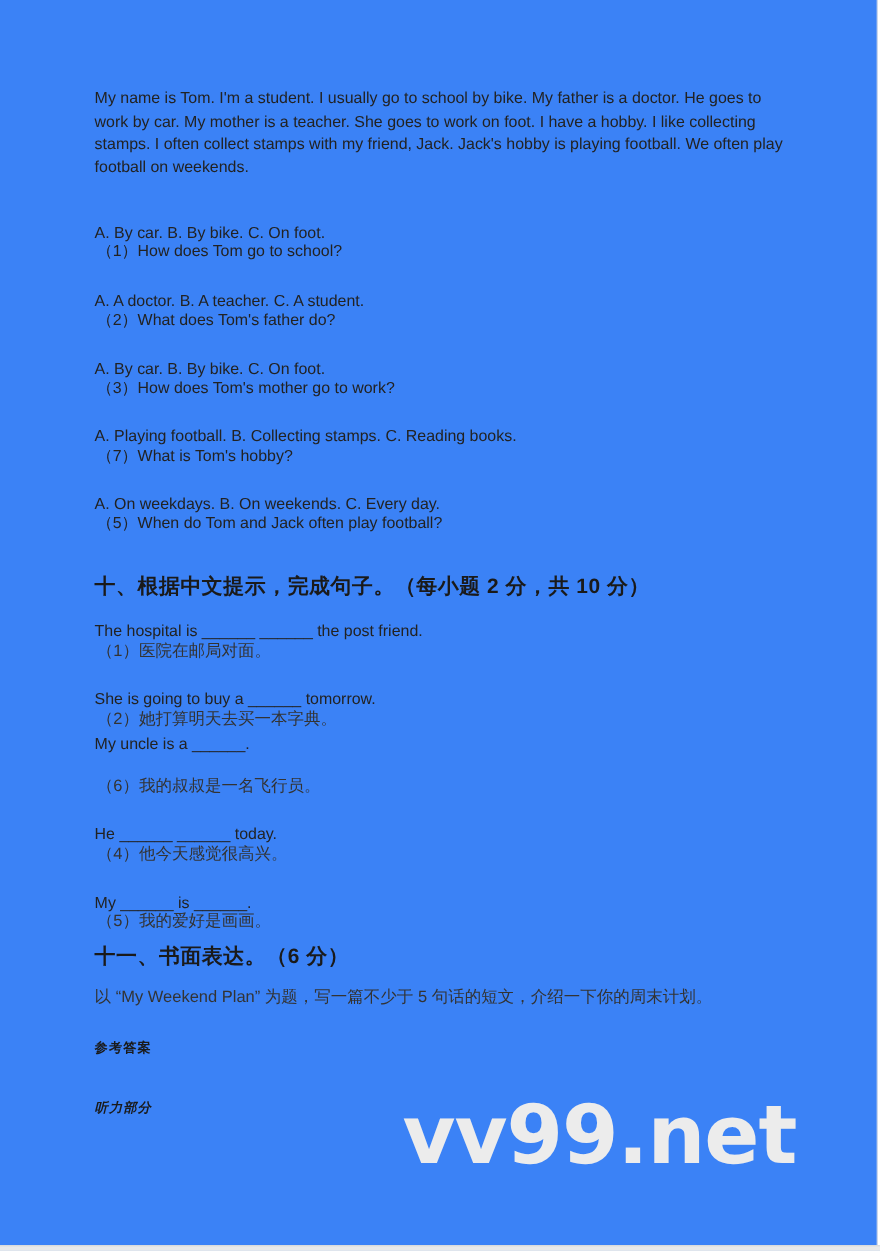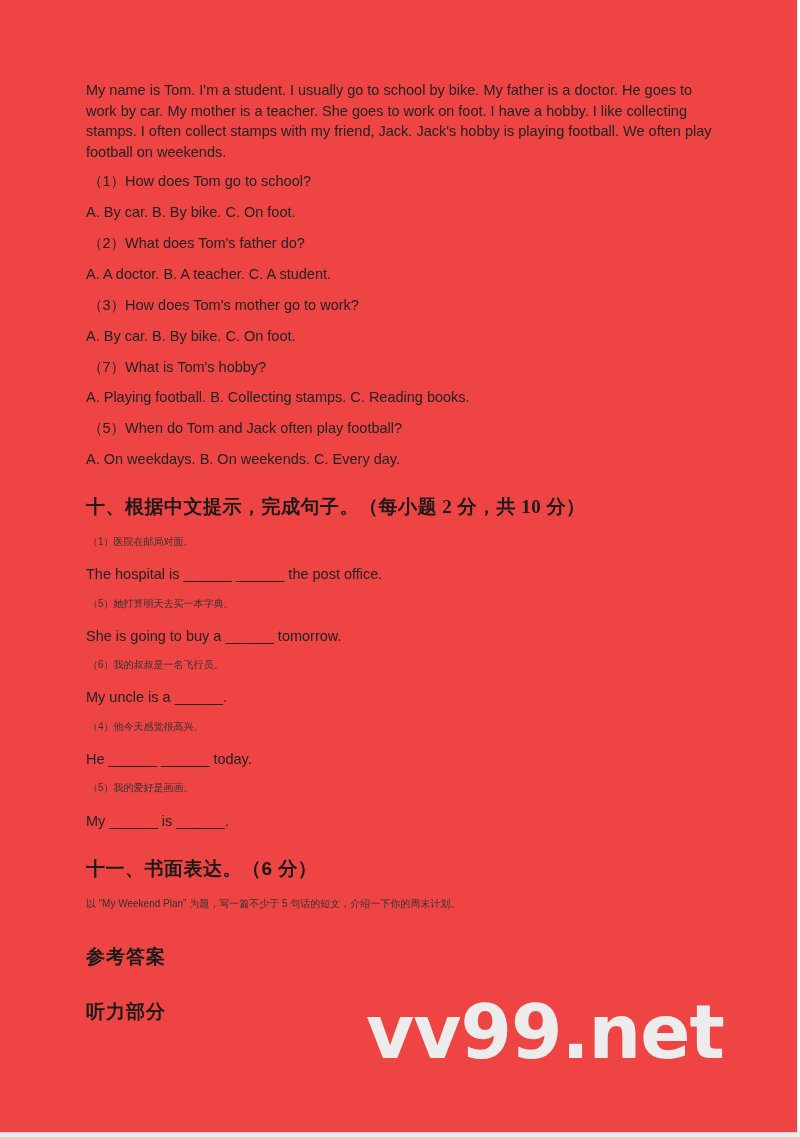--- a/index.html
+++ b/index.html
@@ -14,21 +14,21 @@
     overflow: hidden;
     font-family: "Liberation Sans", "DejaVu Sans", sans-serif;
     color: #222222;
   }
   .page {
     position: absolute;
     left: 0;
     top: 0;
     width: 797px;
     height: 1132px;
-    background: #ef4444;
+    background: #3b82f6;
     border-right: 1px solid #e6e6e6;
   }
   .bottom-bar {
     position: absolute;
     left: 0;
     top: 1132px;
     width: 800px;
     height: 5px;
     background: #e9e9e9;
     border-top: 1px solid #d8d8d8;
@@ -53,39 +53,40 @@
     line-height: 20.6px;
     white-space: normal;
     color: #222;
   }
   .q {
     font-size: 14.5px;
     color: #222;
   }
   .q-indent {
     left: 2px;
+    margin-top: 47px;
   }
   .opt {
     font-size: 14.5px;
     color: #222;
     text-align: center;
   }
   .section-title {
     font-size: 19px;
     font-weight: bold;
     color: #1a1a1a;
     letter-spacing: 0.5px;
   }
   .cn-prompt {
-    font-size: 10px;
+    font-size: 15px;
     color: #333;
     text-align: center;
   }
   .answer-heading {
-    font-size: 19px;
+    font-size: 12px;
     font-weight: bold;
     color: #1a1a1a;
     letter-spacing: 1px;
   }
   .watermark {
     position: absolute;
     left: 366px;
     top: 992px;
     font-family: "DejaVu Sans", sans-serif;
     font-weight: bold;
@@ -112,40 +113,40 @@
 
     <div class="abs q q-indent" style="top:296px;">（3）How does Tom's mother go to work?</div>
     <div class="abs opt" style="top:328px;">A. By car. B. By bike. C. On foot.</div>
 
     <div class="abs q q-indent" style="top:358px;">（7）What is Tom's hobby?</div>
     <div class="abs opt" style="top:389px;">A. Playing football. B. Collecting stamps. C. Reading books.</div>
 
     <div class="abs q q-indent" style="top:419px;">（5）When do Tom and Jack often play football?</div>
     <div class="abs opt" style="top:451px;">A. On weekdays. B. On weekends. C. Every day.</div>
 
-    <div class="abs section-title" style="top:494px;font-family:Liberation Serif, serif;">十、根据中文提示，完成句子。（每小题 2 分，共 10 分）</div>
+    <div class="abs section-title" style="top:520px;">十、根据中文提示，完成句子。（每小题 2 分，共 10 分）</div>
 
     <div class="abs cn-prompt q-indent" style="top:535px;">（1）医院在邮局对面。</div>
-    <div class="abs opt" style="top:566px;">The hospital is ______ ______ the post office.</div>
+    <div class="abs opt" style="top:566px;">The hospital is ______ ______ the post friend.</div>
 
-    <div class="abs cn-prompt q-indent" style="top:597px;">（5）她打算明天去买一本字典。</div>
+    <div class="abs cn-prompt q-indent" style="top:597px;">（2）她打算明天去买一本字典。</div>
     <div class="abs opt" style="top:628px;">She is going to buy a ______ tomorrow.</div>
 
     <div class="abs cn-prompt q-indent" style="top:658px;">（6）我的叔叔是一名飞行员。</div>
-    <div class="abs opt" style="top:689px;">My uncle is a ______.</div>
+    <div class="abs opt" style="top:669px;">My uncle is a ______.</div>
 
     <div class="abs cn-prompt q-indent" style="top:720px;">（4）他今天感觉很高兴。</div>
     <div class="abs opt" style="top:751px;">He ______ ______ today.</div>
 
     <div class="abs cn-prompt q-indent" style="top:781px;">（5）我的爱好是画画。</div>
     <div class="abs opt" style="top:813px;">My ______ is ______.</div>
 
     <div class="abs section-title" style="top:856px;">十一、书面表达。（6 分）</div>
     <div class="abs cn-prompt" style="top:897px;">以 “My Weekend Plan” 为题，写一篇不少于 5 句话的短文，介绍一下你的周末计划。</div>
 
     <div class="abs answer-heading" style="top:944px;">参考答案</div>
-    <div class="abs answer-heading" style="top:999px;">听力部分</div>
+    <div class="abs answer-heading" style="top:999px;font-style:italic;">听力部分</div>
   </div>
 
   <div class="watermark">vv99.net</div>
 </div>
 
 <div class="bottom-bar"></div>
 
 </body></html>

